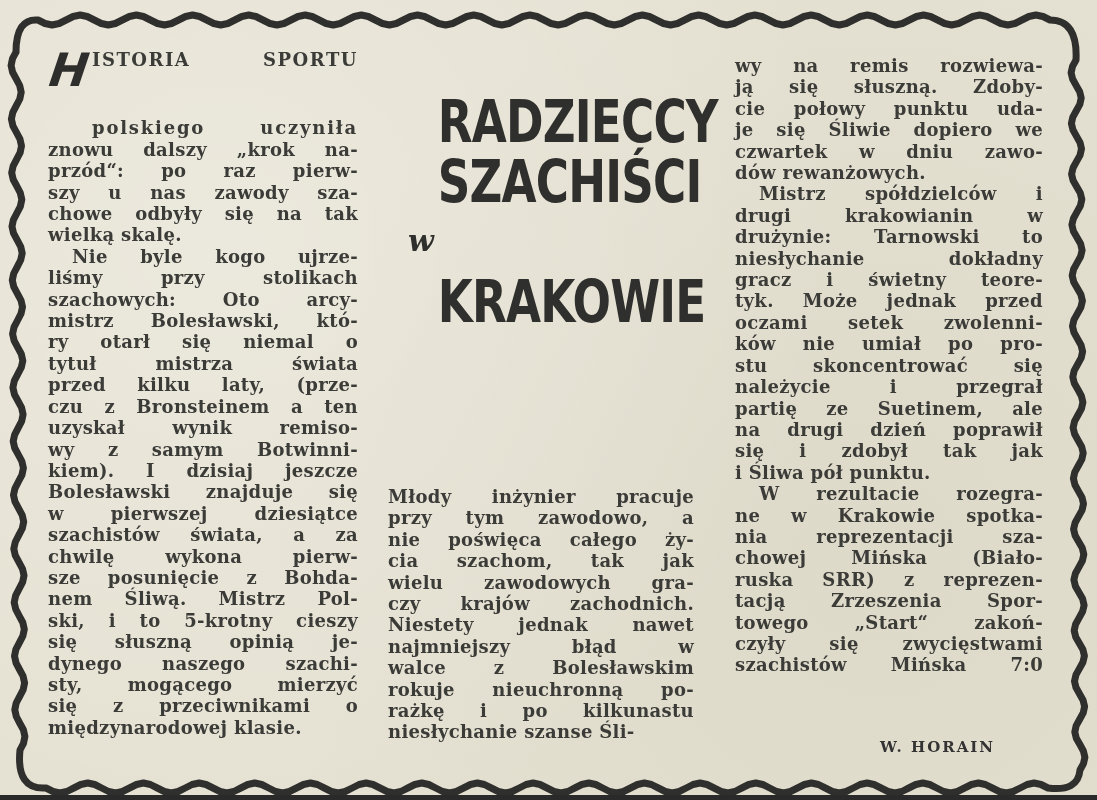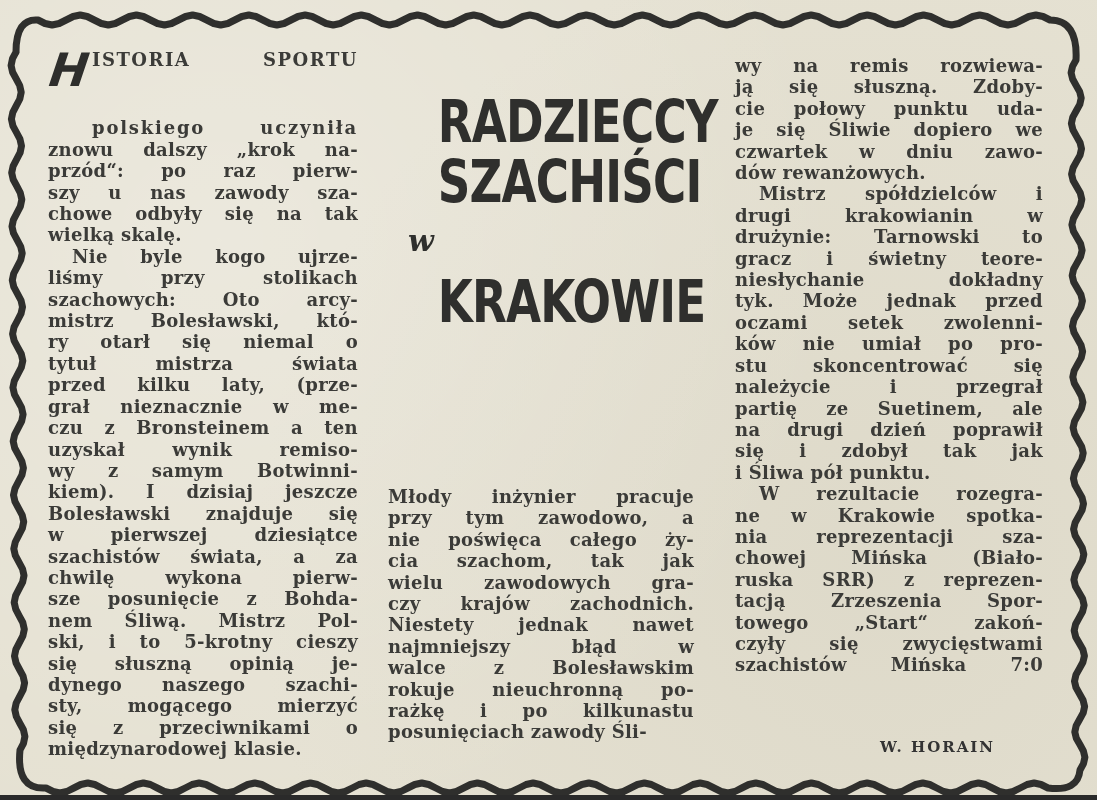--- a/index.html
+++ b/index.html
@@ -82,21 +82,20 @@
     <span class="ln">szy u nas zawody sza-</span>
     <span class="ln">chowe odbyły się na tak</span>
     <span class="ln last">wielką skalę.</span>
     <span class="ln indent">Nie byle kogo ujrze-</span>
     <span class="ln">liśmy przy stolikach</span>
     <span class="ln">szachowych: Oto arcy-</span>
     <span class="ln">mistrz Bolesławski, któ-</span>
     <span class="ln">ry otarł się niemal o</span>
     <span class="ln">tytuł mistrza świata</span>
     <span class="ln">przed kilku laty, (prze-</span>
-    <span class="ln">grał nieznacznie w me-</span>
     <span class="ln">czu z Bronsteinem a ten</span>
     <span class="ln">uzyskał wynik remiso-</span>
     <span class="ln">wy z samym Botwinni-</span>
     <span class="ln">kiem). I dzisiaj jeszcze</span>
     <span class="ln">Bolesławski znajduje się</span>
     <span class="ln">w pierwszej dziesiątce</span>
     <span class="ln">szachistów świata, a za</span>
     <span class="ln">chwilę wykona pierw-</span>
     <span class="ln">sze posunięcie z Bohda-</span>
     <span class="ln">nem Śliwą. Mistrz Pol-</span>
@@ -120,35 +119,35 @@
     <span class="ln">przy tym zawodowo, a</span>
     <span class="ln">nie poświęca całego ży-</span>
     <span class="ln">cia szachom, tak jak</span>
     <span class="ln">wielu zawodowych gra-</span>
     <span class="ln">czy krajów zachodnich.</span>
     <span class="ln">Niestety jednak nawet</span>
     <span class="ln">najmniejszy błąd w</span>
     <span class="ln">walce z Bolesławskim</span>
     <span class="ln">rokuje nieuchronną po-</span>
     <span class="ln">rażkę i po kilkunastu</span>
-    <span class="ln last">posunięciach zawody Śli-</span>
+    <span class="ln last">niesłychanie szanse Śli-</span>
   </div>
 
 <div class="col col3" id="col3">
     <span class="ln">wy na remis rozwiewa-</span>
     <span class="ln">ją się słuszną. Zdoby-</span>
     <span class="ln">cie połowy punktu uda-</span>
     <span class="ln">je się Śliwie dopiero we</span>
     <span class="ln">czwartek w dniu zawo-</span>
     <span class="ln last">dów rewanżowych.</span>
     <span class="ln indent">Mistrz spółdzielców i</span>
     <span class="ln">drugi krakowianin w</span>
     <span class="ln">drużynie: Tarnowski to</span>
+    <span class="ln">niesłychanie dokładny</span>
     <span class="ln">gracz i świetny teore-</span>
-    <span class="ln">niesłychanie dokładny</span>
     <span class="ln">tyk. Może jednak przed</span>
     <span class="ln">oczami setek zwolenni-</span>
     <span class="ln">ków nie umiał po pro-</span>
     <span class="ln">stu skoncentrować się</span>
     <span class="ln">należycie i przegrał</span>
     <span class="ln">partię ze Suetinem, ale</span>
     <span class="ln">na drugi dzień poprawił</span>
     <span class="ln">się i zdobył tak jak</span>
     <span class="ln last">i Śliwa pół punktu.</span>
     <span class="ln indent">W rezultacie rozegra-</span>

